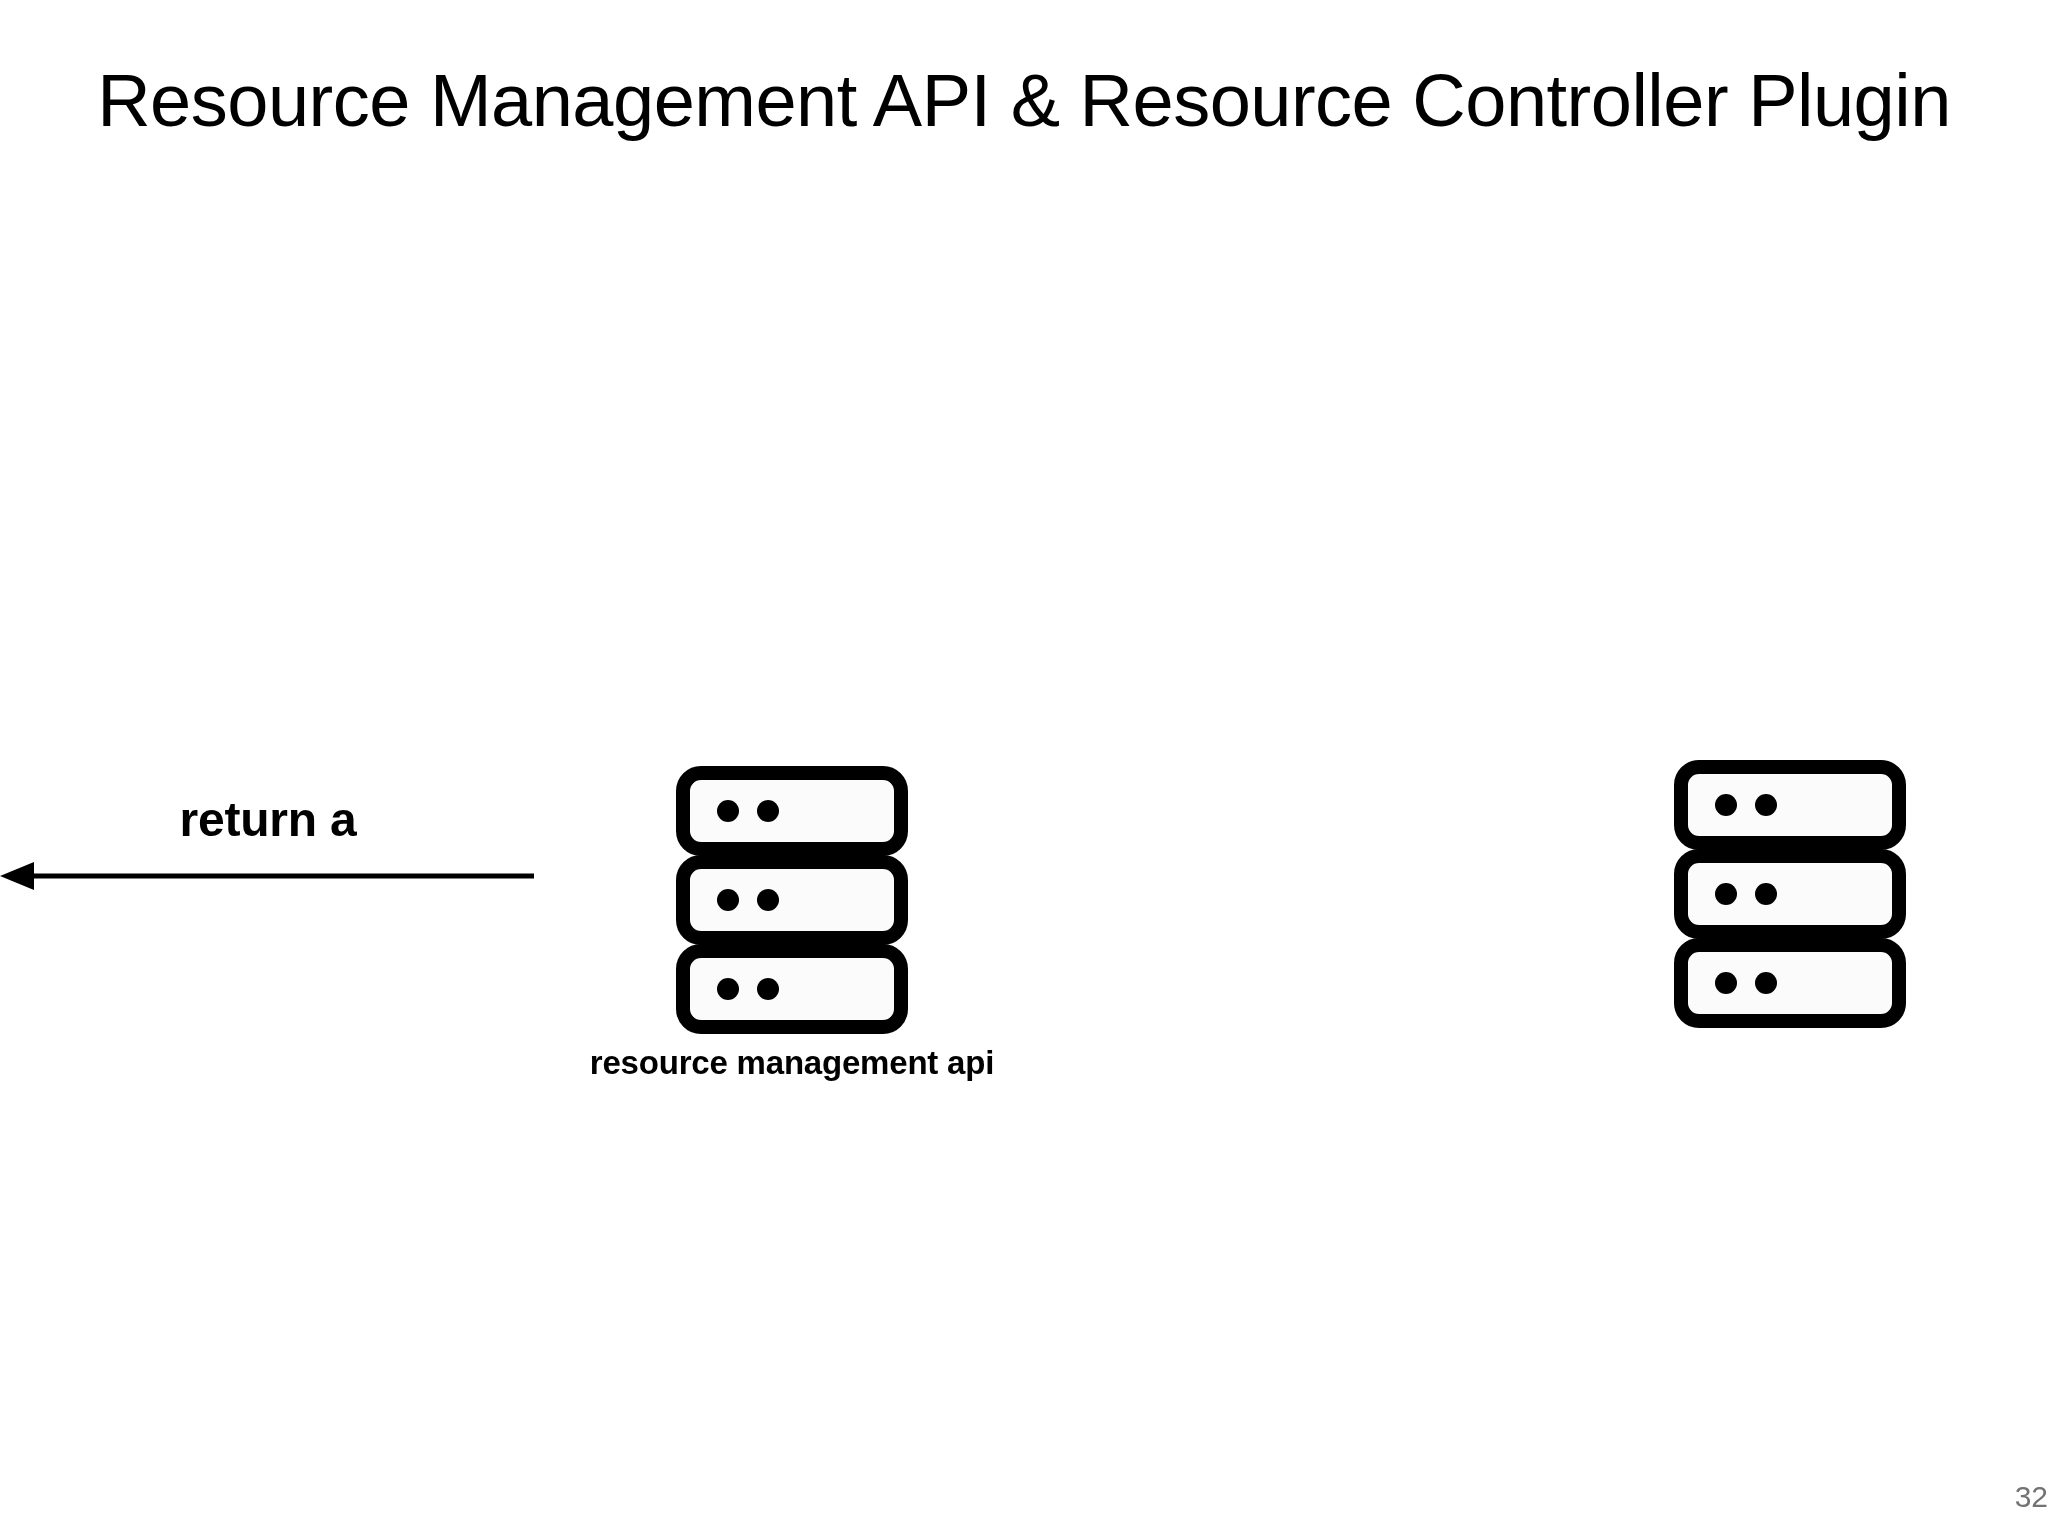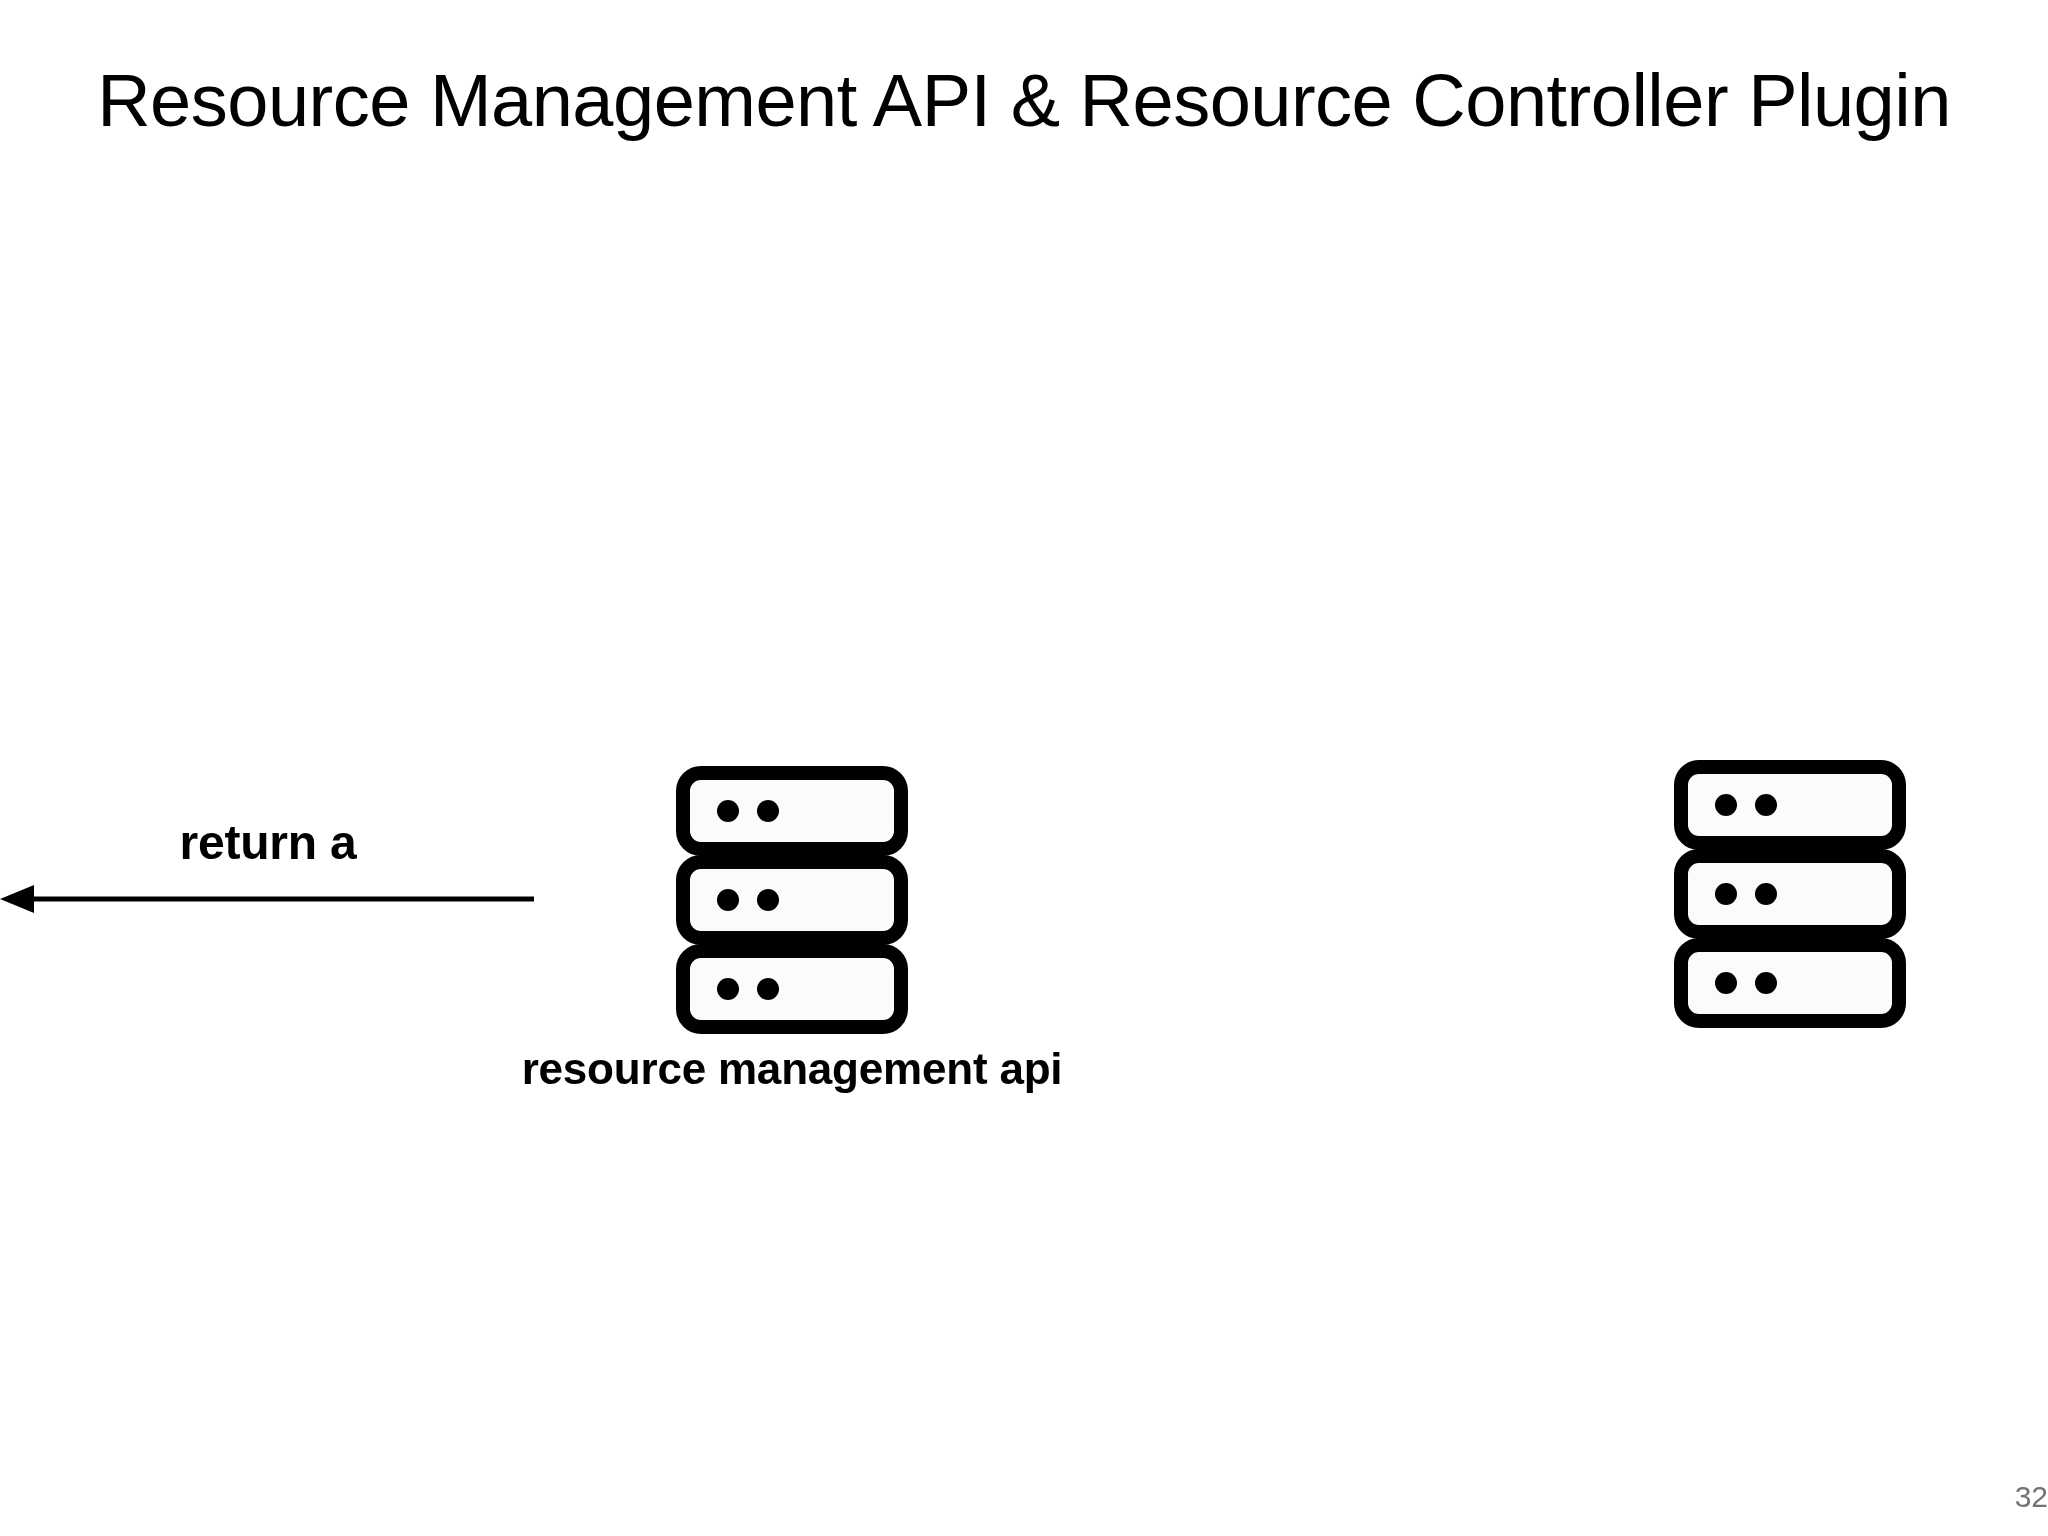--- a/index.html
+++ b/index.html
@@ -40,21 +40,21 @@
     position: absolute;
   }
   .node .server-icon {
     display: block;
   }
   .node .node-label {
     position: absolute;
     left: 50%;
     transform: translateX(-50%);
     white-space: nowrap;
-    font-size: 44px;
+    font-size: 33px;
     font-weight: bold;
     color: #000000;
     letter-spacing: -0.2px;
   }
 
   #node-rm-api {
     left: 676px;
     top: 766px;
     width: 232px;
     height: 268px;
@@ -70,21 +70,21 @@
     height: 268px;
   }
   #node-rc-a .node-label {
     top: 282px;
   }
 
   
   #msg-return-a {
     position: absolute;
     left: 0px;
-    top: 815px;
+    top: 792px;
     width: 536px;
     height: 110px;
   }
   #msg-return-a .msg-label {
     position: absolute;
     left: 0;
     right: 0;
     top: 0;
     text-align: center;
     font-size: 48px;

